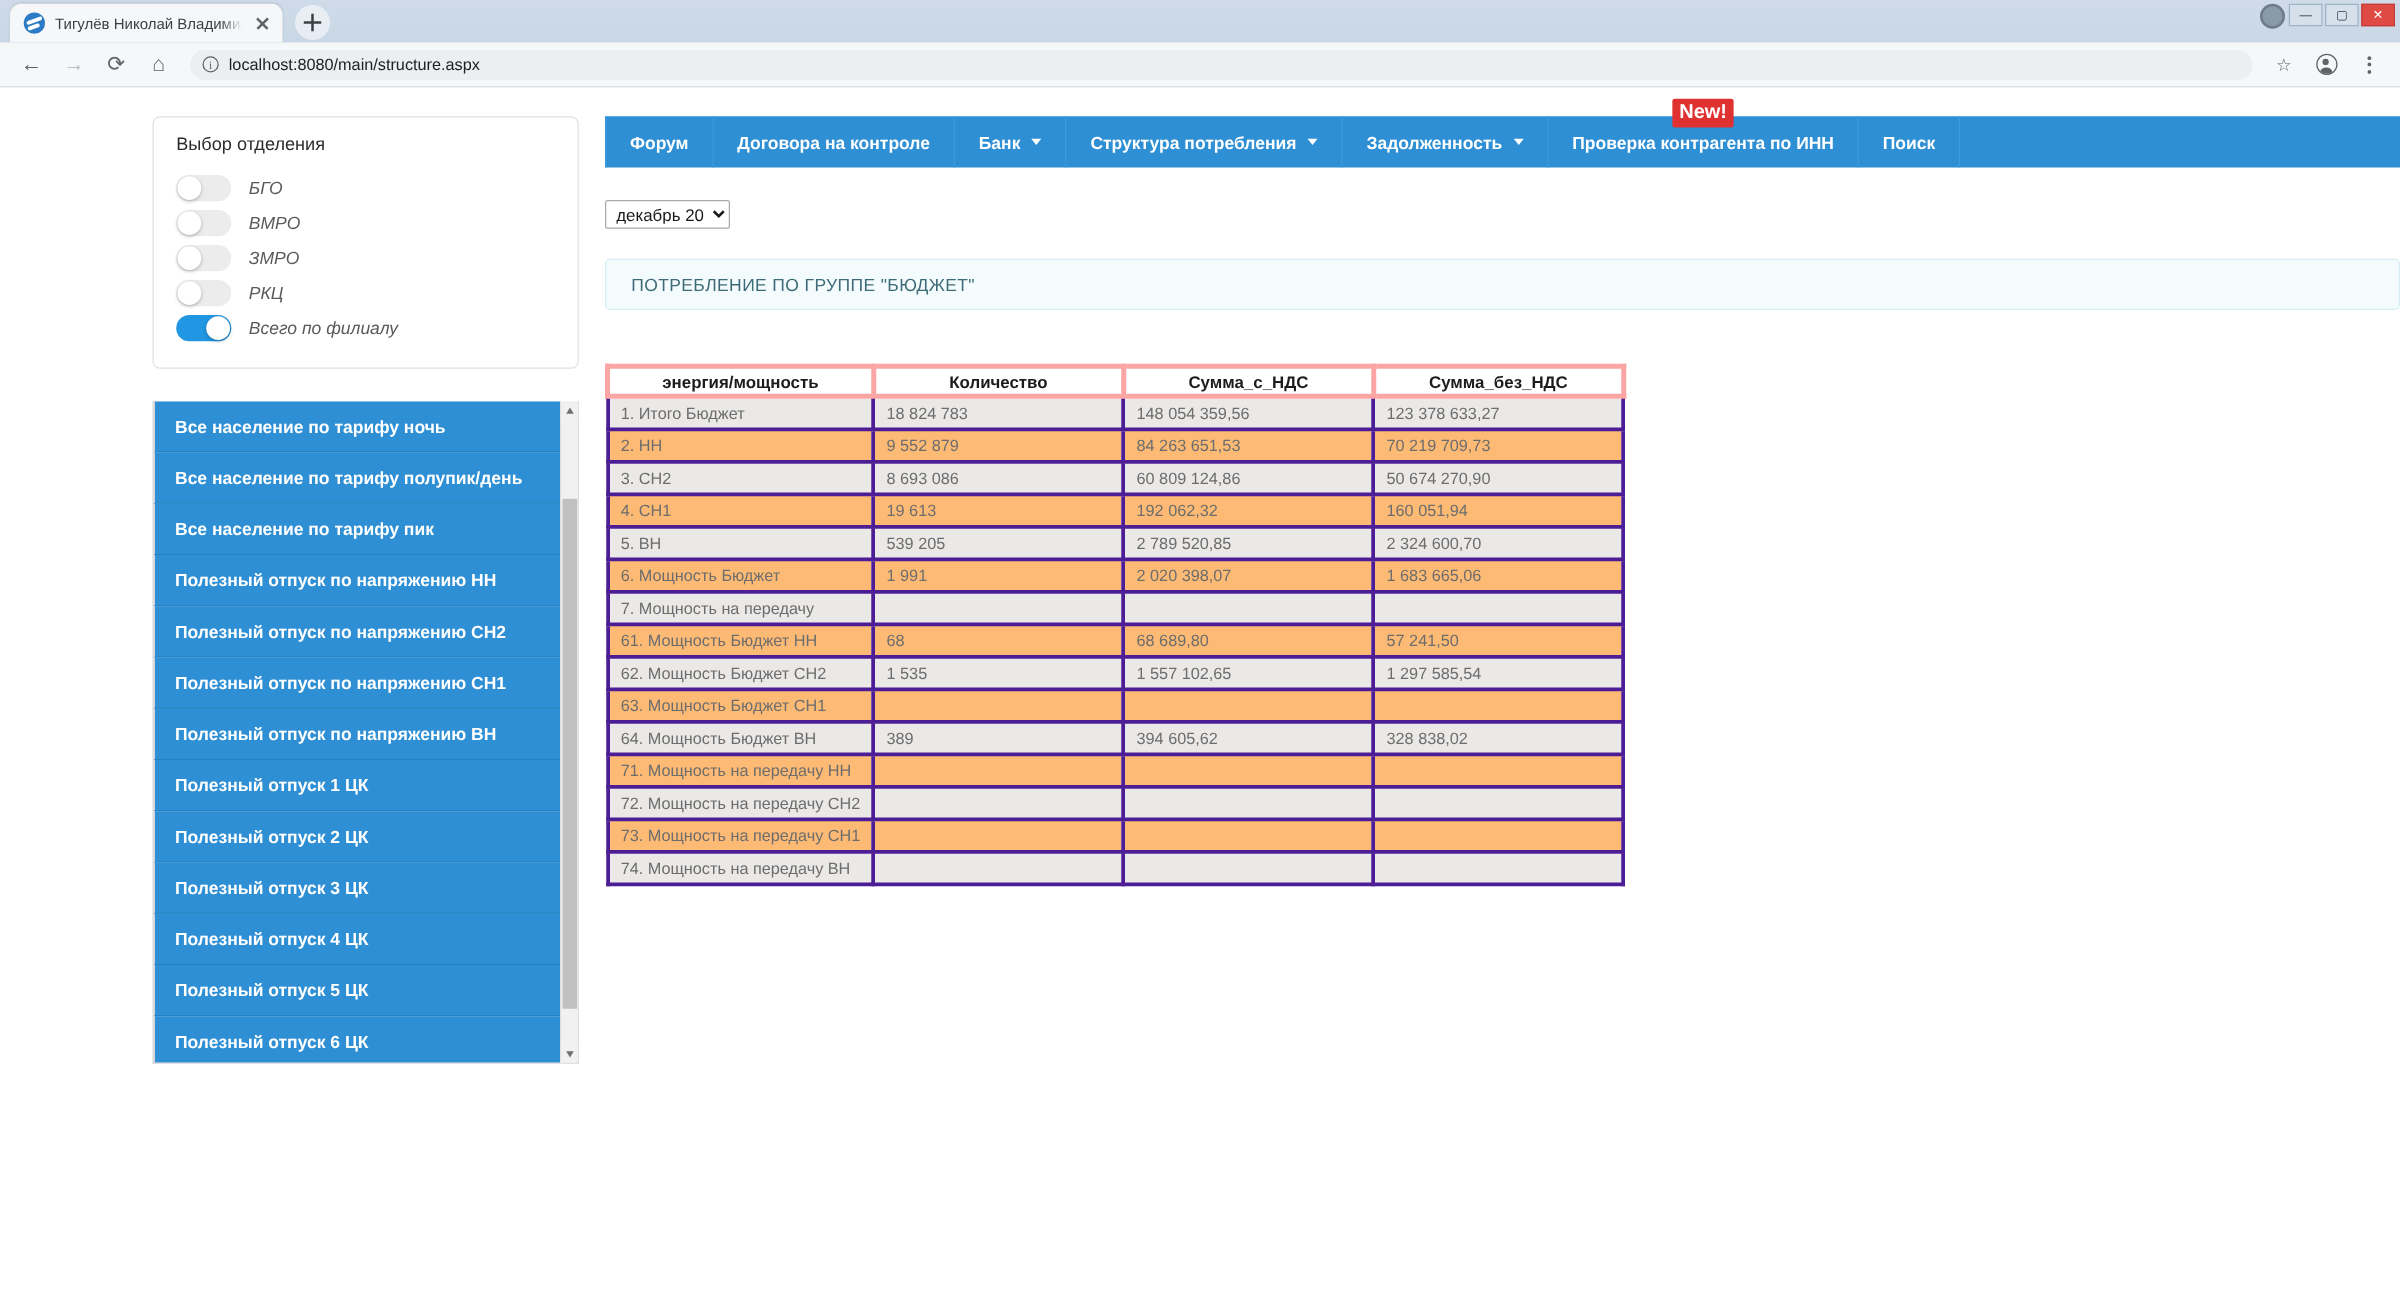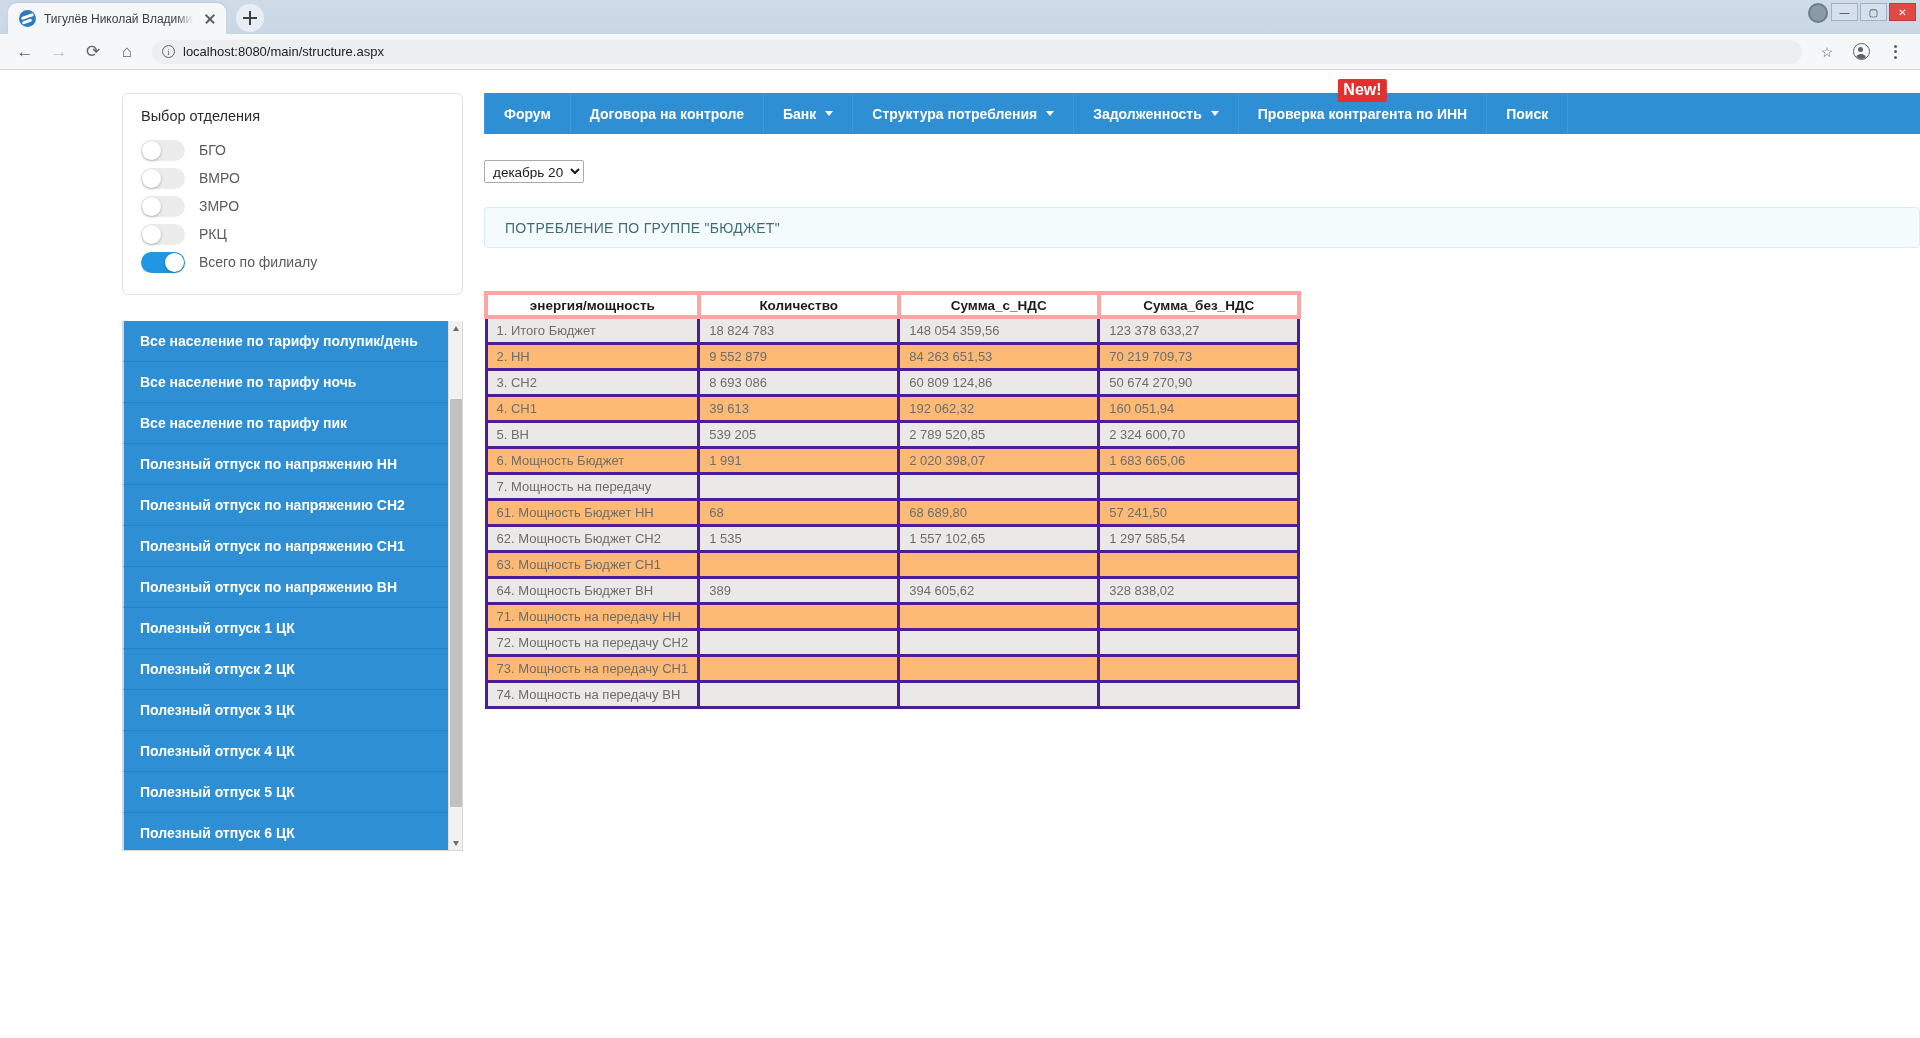--- a/index.html
+++ b/index.html
@@ -254,20 +254,21 @@
     border-radius: 50%;
     background: #ffffff;
     box-shadow: 0 1px 3px rgba(0,0,0,0.28);
     transition: left .15s;
   }
   .switch.on { background: #2196e3; }
   .switch.on .knob { left: 24px; }
   .toggle-label {
     font-size: 14px;
     color: #5a5a5a;
+    font-style: italic;
   }
 
   .side-menu-wrap {
     margin-top: 26px;
     border: 1px solid #d8d8d8;
     border-top: none;
     height: 530px;
     position: relative;
     overflow: hidden;
     background: #fff;
@@ -516,22 +517,22 @@
             <div class="switch on">
               <div class="knob"></div>
             </div>
             <div class="toggle-label">Всего по филиалу</div>
           </div>
         </div>
     </div>
 
     <div class="side-menu-wrap">
       <div class="side-menu" id="side-menu-list">
+          <div class="menu-item">Все население по тарифу ночь</div>
           <div class="menu-item">Все население по тарифу полупик/день</div>
-          <div class="menu-item">Все население по тарифу ночь</div>
           <div class="menu-item">Все население по тарифу пик</div>
           <div class="menu-item">Полезный отпуск по напряжению НН</div>
           <div class="menu-item">Полезный отпуск по напряжению СН2</div>
           <div class="menu-item">Полезный отпуск по напряжению СН1</div>
           <div class="menu-item">Полезный отпуск по напряжению ВН</div>
           <div class="menu-item">Полезный отпуск 1 ЦК</div>
           <div class="menu-item">Полезный отпуск 2 ЦК</div>
           <div class="menu-item">Полезный отпуск 3 ЦК</div>
           <div class="menu-item">Полезный отпуск 4 ЦК</div>
           <div class="menu-item">Полезный отпуск 5 ЦК</div>
@@ -614,21 +615,21 @@
             <td>70 219 709,73</td>
           </tr>
           <tr class="odd">
             <td>3. СН2</td>
             <td>8 693 086</td>
             <td>60 809 124,86</td>
             <td>50 674 270,90</td>
           </tr>
           <tr class="even">
             <td>4. СН1</td>
-            <td>39 613</td>
+            <td>19 613</td>
             <td>192 062,32</td>
             <td>160 051,94</td>
           </tr>
           <tr class="odd">
             <td>5. ВН</td>
             <td>539 205</td>
             <td>2 789 520,85</td>
             <td>2 324 600,70</td>
           </tr>
           <tr class="even">

